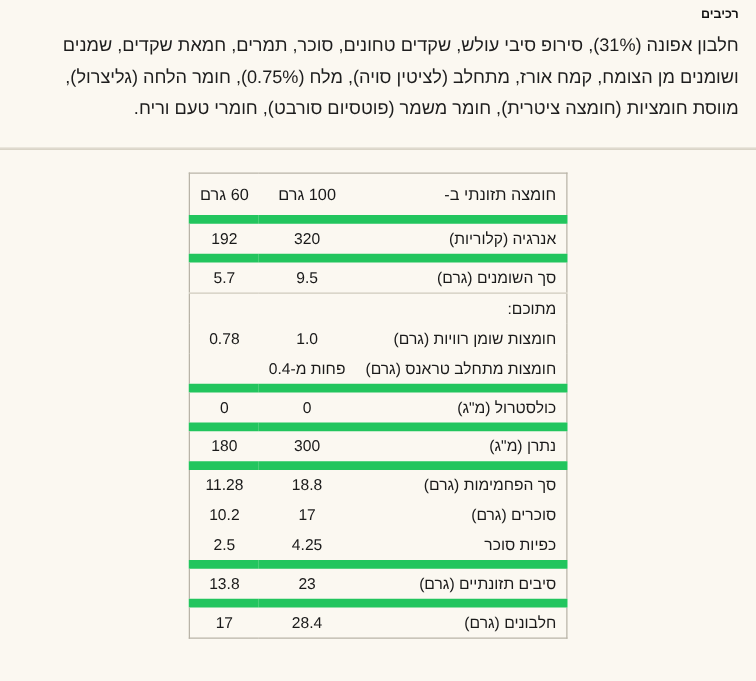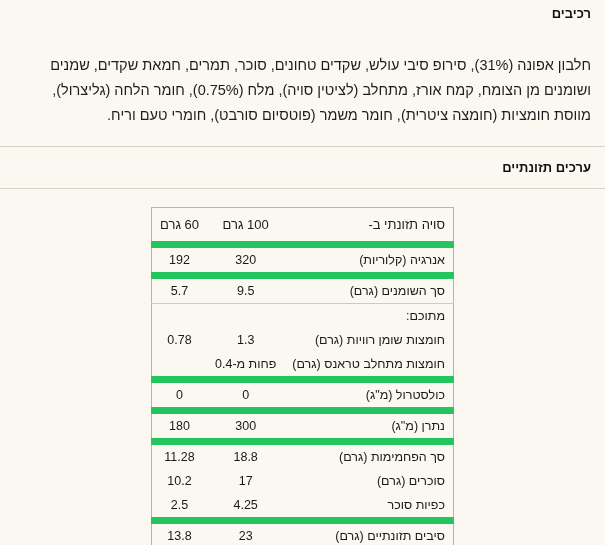--- a/index.html
+++ b/index.html
@@ -17,37 +17,36 @@
   }
   .page {
     width: 605px;
     height: 545px;
     position: relative;
     box-sizing: border-box;
   }
   .section-header {
     padding: 0 14px 0 0;
     text-align: right;
-    font-size: 13px;
+    font-size: 10px;
     font-weight: bold;
     color: #111;
     letter-spacing: 0;
   }
   #ingredients-header {
     padding-top: 6px;
     padding-bottom: 8px;
   }
   .ingredients-body {
     font-size: 14.5px;
     line-height: 1.72;
     text-align: right;
     color: #1d1d1d;
     padding: 0 14px 0 12px;
     direction: rtl;
-    margin-top: 24px;
   }
   .divider {
     border: 0;
     border-top: 1px solid #d9d4c7;
     margin: 18px 0 0 0;
     height: 0;
   }
   .divider-bottom {
     border: 0;
     border-top: 1px solid #d9d4c7;
@@ -118,52 +117,49 @@
 <body>
 
 <div class="page">
 
   <div class="section-header" id="ingredients-header">רכיבים</div>
 
   <div class="ingredients-body">חלבון אפונה (31%), סירופ סיבי עולש, שקדים טחונים, סוכר, תמרים, חמאת שקדים, שמנים ושומנים מן הצומח, קמח אורז, מתחלב (לציטין סויה), מלח (0.75%), חומר הלחה (גליצרול), מווסת חומציות (חומצה ציטרית), חומר משמר (פוטסיום סורבט), חומרי טעם וריח.</div>
 
   <hr class="divider">
 
-  <div class="nutrition-title-wrap">
-    <div class="section-header" style="padding:0;">ערכים תזונתיים</div>
-  </div>
 
   <hr class="divider-bottom">
 
   <div class="nutrition-area">
     <table class="nutrition">
       <tbody id="nutrition-body">
           <tr class="head">
-            <td class="label">סויה תזונתי ב-</td>
+            <td class="label">חומצה תזונתי ב-</td>
             <td class="v100">100 גרם</td>
             <td class="v60">60 גרם</td>
           </tr>
           <tr class="rowline">
             <td class="label">אנרגיה (קלוריות)</td>
             <td class="v100">320</td>
             <td class="v60">192</td>
           </tr>
           <tr class="rowline">
             <td class="label">סך השומנים (גרם)</td>
             <td class="v100">9.5</td>
             <td class="v60">5.7</td>
           </tr>
           <tr class="groupline">
             <td class="label group-label">מתוכם:</td>
             <td class="v100"></td>
             <td class="v60"></td>
           </tr>
           <tr class="sub nolinetop">
             <td class="label">חומצות שומן רוויות (גרם)</td>
-            <td class="v100">1.3</td>
+            <td class="v100">1.0</td>
             <td class="v60">0.78</td>
           </tr>
           <tr class="sub nolinetop">
             <td class="label">חומצות מתחלב טראנס (גרם)</td>
             <td class="v100">פחות מ-0.4</td>
             <td class="v60"></td>
           </tr>
           <tr class="rowline">
             <td class="label">כולסטרול (מ"ג)</td>
             <td class="v100">0</td>

